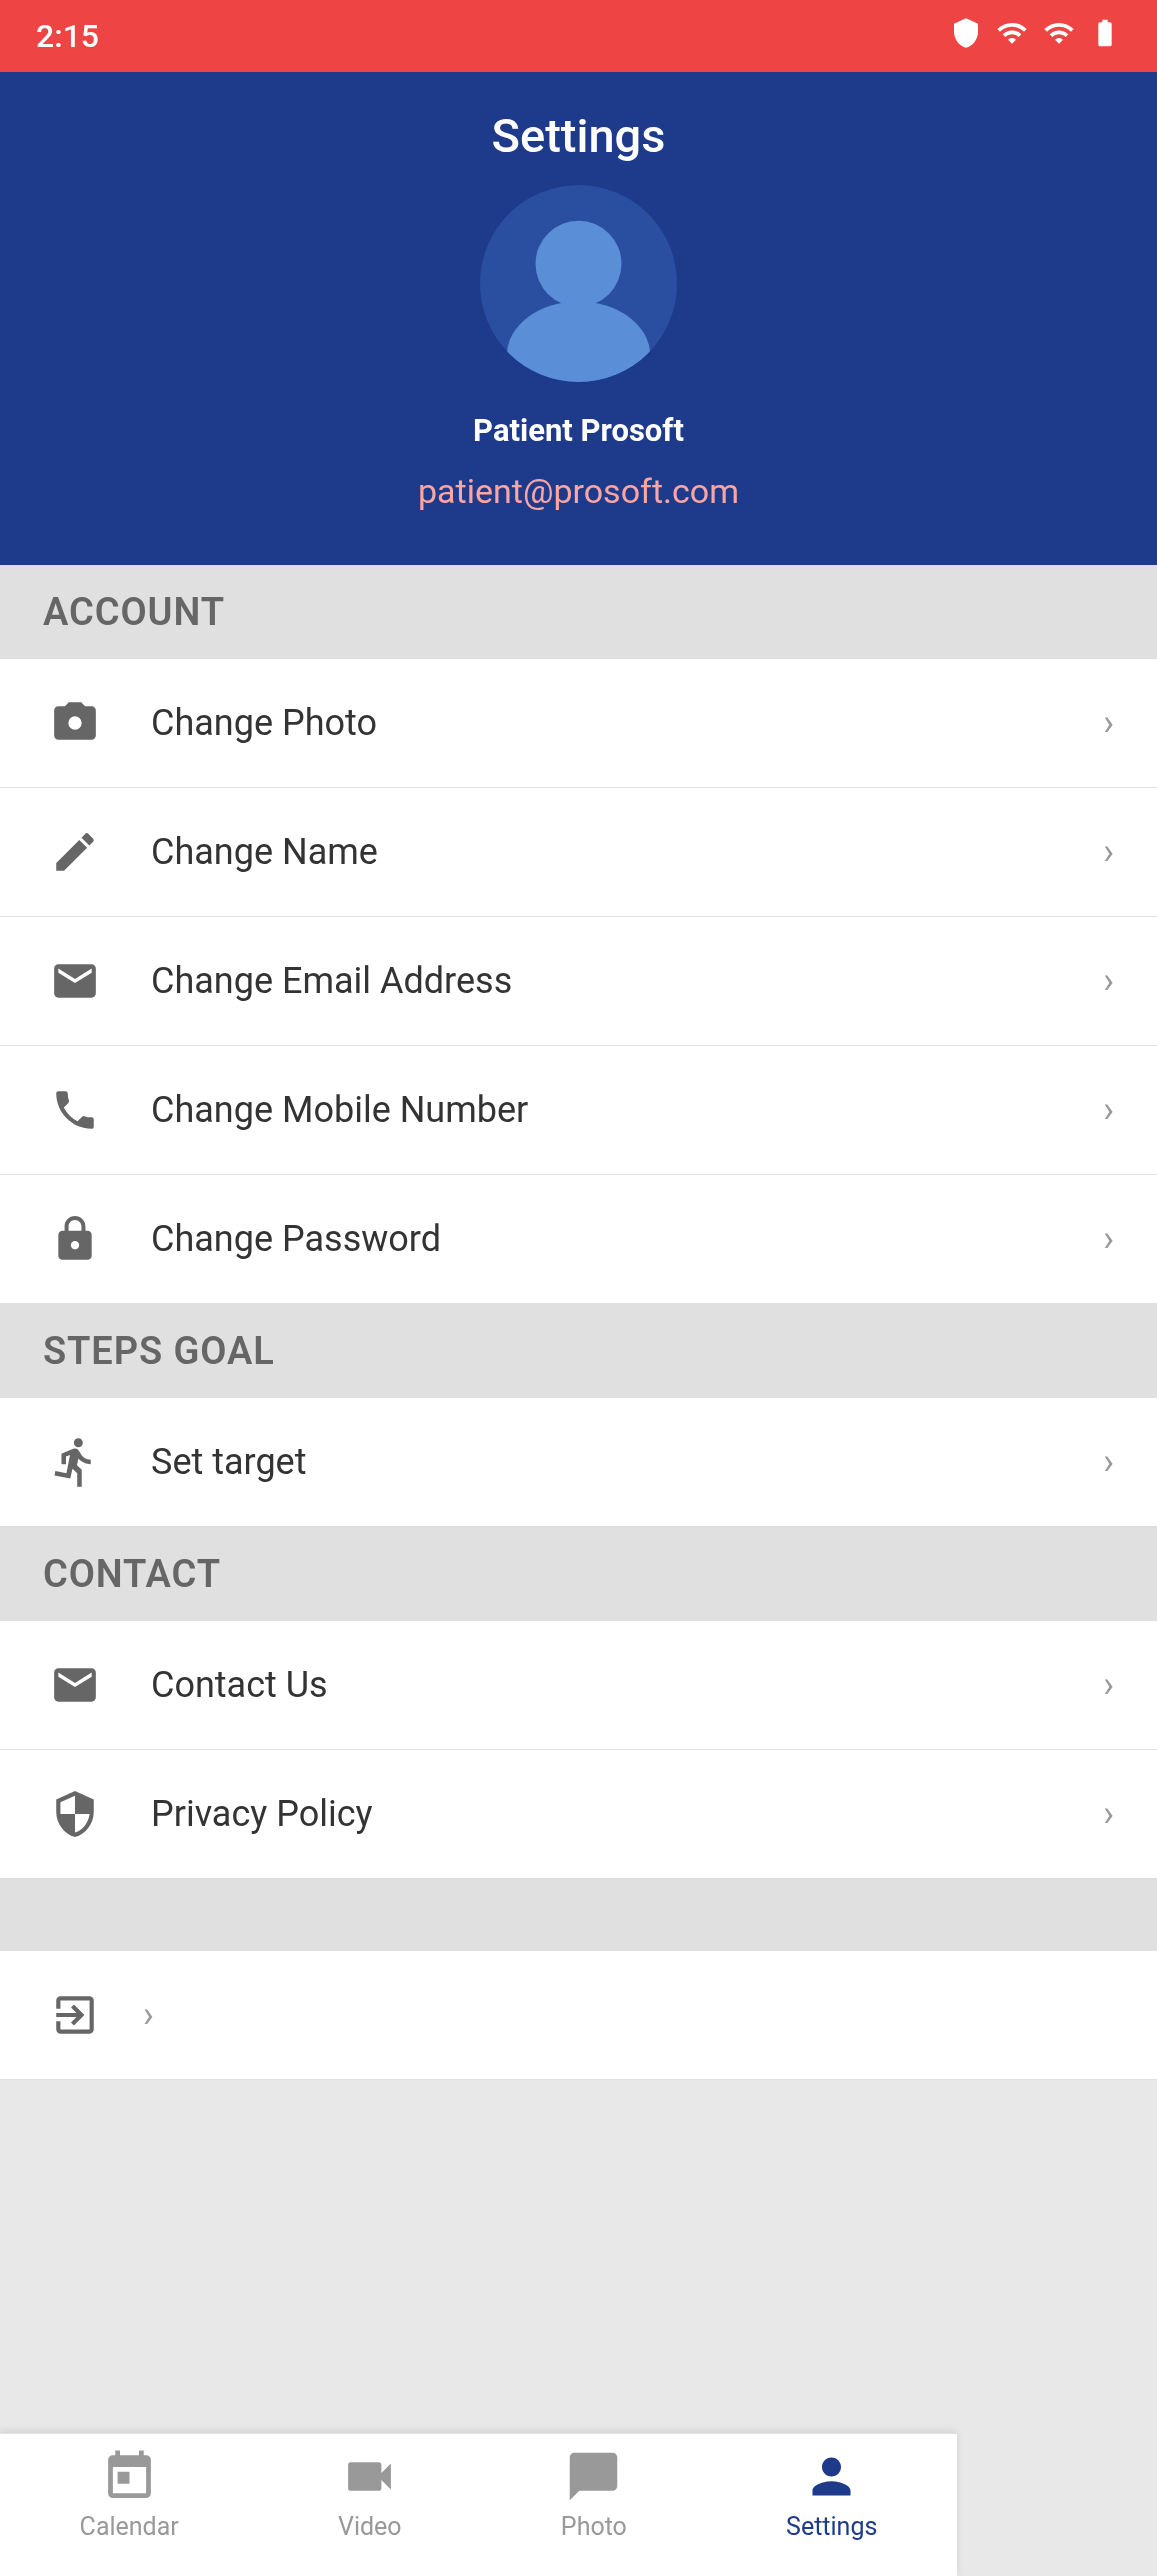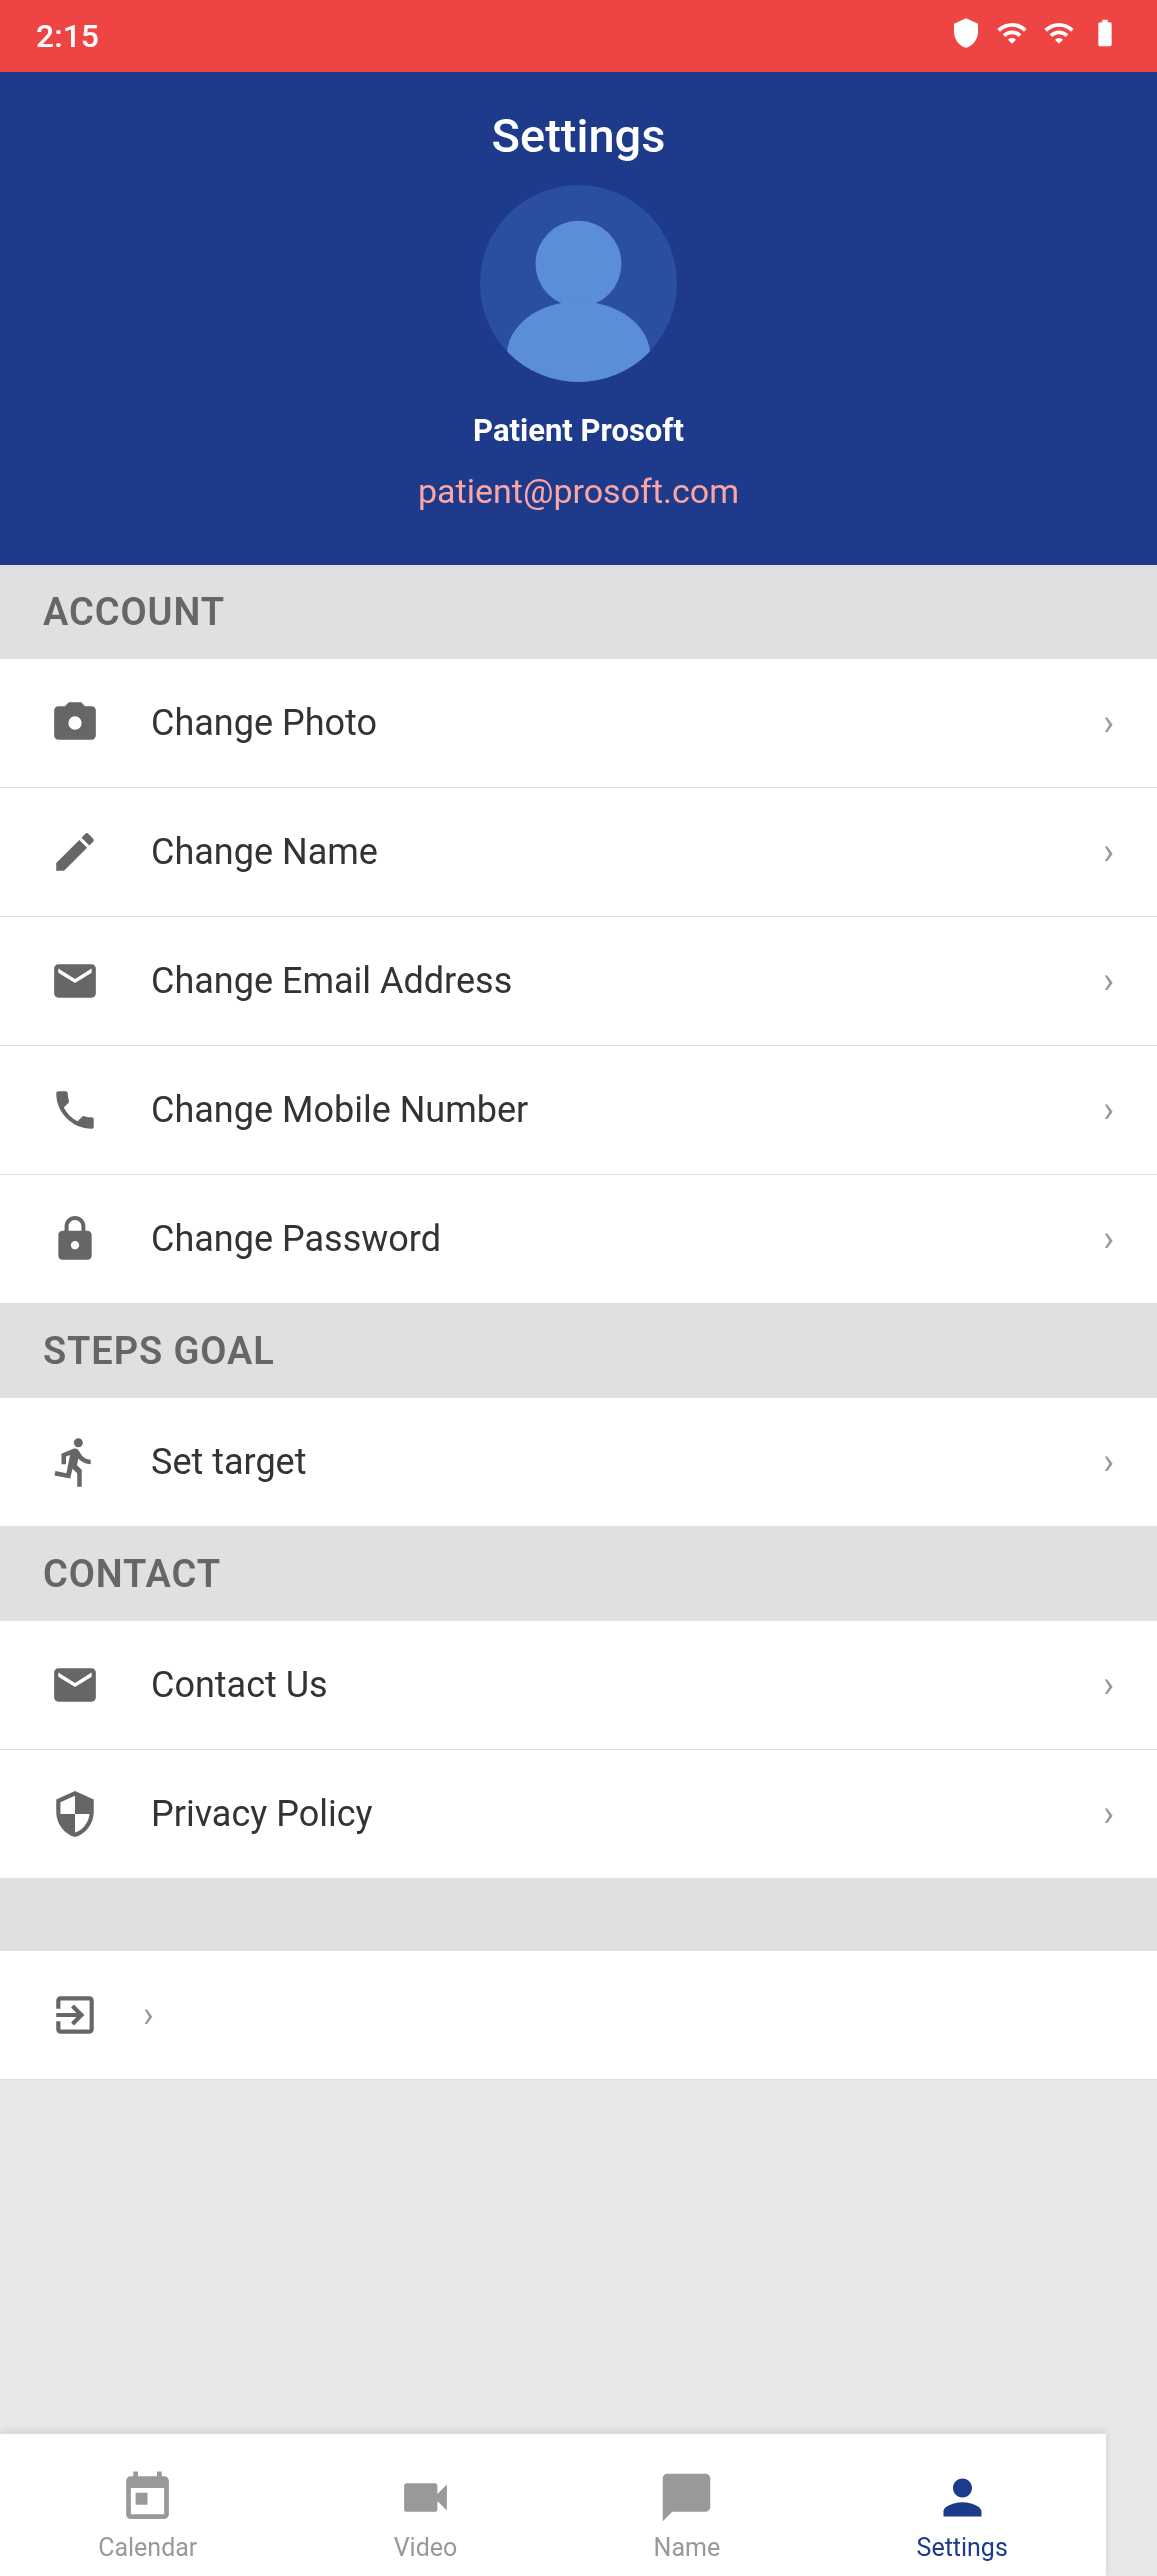--- a/index.html
+++ b/index.html
@@ -144,25 +144,25 @@
     
     .spacer-section {
       background: #e0e0e0;
       height: 72px;
     }
 
     
     .bottom-nav {
       position: fixed;
       bottom: 0;
-      width: 1106px;
+      width: 957px;
       height: 143px;
       background: white;
       display: flex;
-      align-items: flex-end;
+      align-items: flex-start;
       justify-content: space-around;
       border-top: 0.9px solid #e0e0e0;
       box-shadow: 0 -1.8px 7.2px rgba(0,0,0,0.1);
     }
 
     .nav-item {
       display: flex;
       flex-direction: column;
       align-items: center;
       gap: 7.2px;
@@ -358,21 +358,21 @@
     <svg viewBox="0 0 24 24">
       <path d="M17 10.5V7c0-.55-.45-1-1-1H4c-.55 0-1 .45-1 1v10c0 .55.45 1 1 1h12c.55 0 1-.45 1-1v-3.5l4 4v-11l-4 4z"></path>
     </svg>
     <span class="nav-label">Video</span>
   </div>
 
   <div class="nav-item">
     <svg viewBox="0 0 24 24">
       <path d="M20 2H4c-1.1 0-2 .9-2 2v18l4-4h14c1.1 0 2-.9 2-2V4c0-1.1-.9-2-2-2z"></path>
     </svg>
-    <span class="nav-label">Name</span>
+    <span class="nav-label">Photo</span>
   </div>
 
   <div class="nav-item active">
     <svg viewBox="0 0 24 24">
       <path d="M12 12c2.21 0 4-1.79 4-4s-1.79-4-4-4-4 1.79-4 4 1.79 4 4 4zm0 2c-2.67 0-8 1.34-8 4v2h16v-2c0-2.66-5.33-4-8-4z"></path>
     </svg>
     <span class="nav-label">Settings</span>
   </div>
 </div>
 

